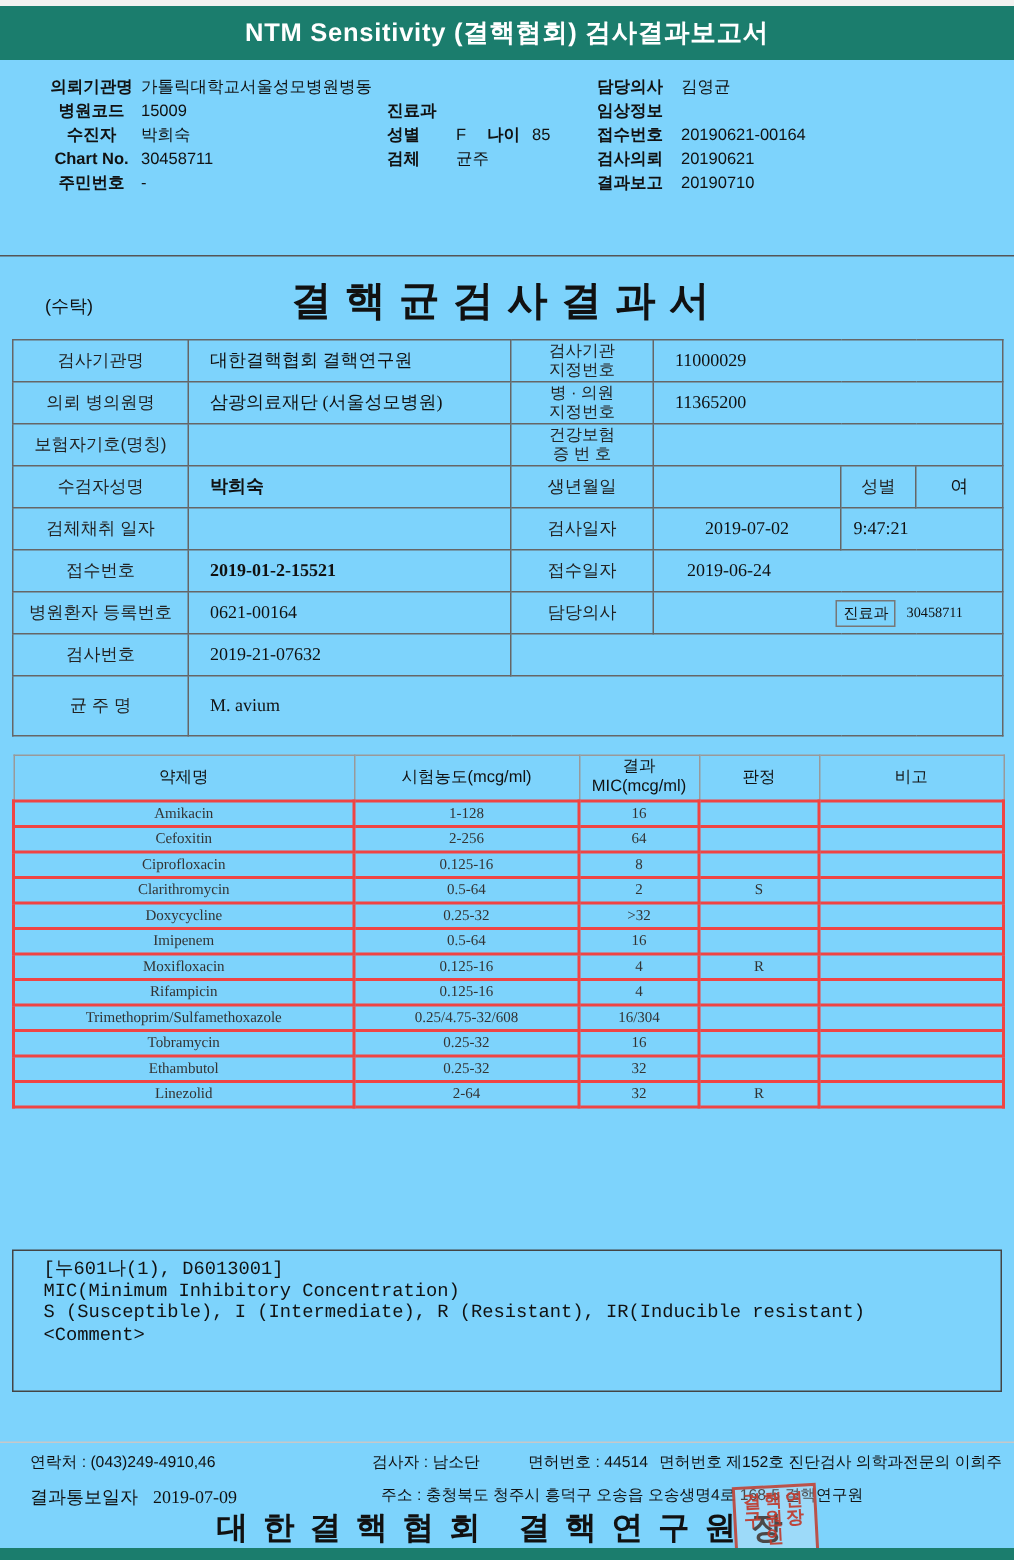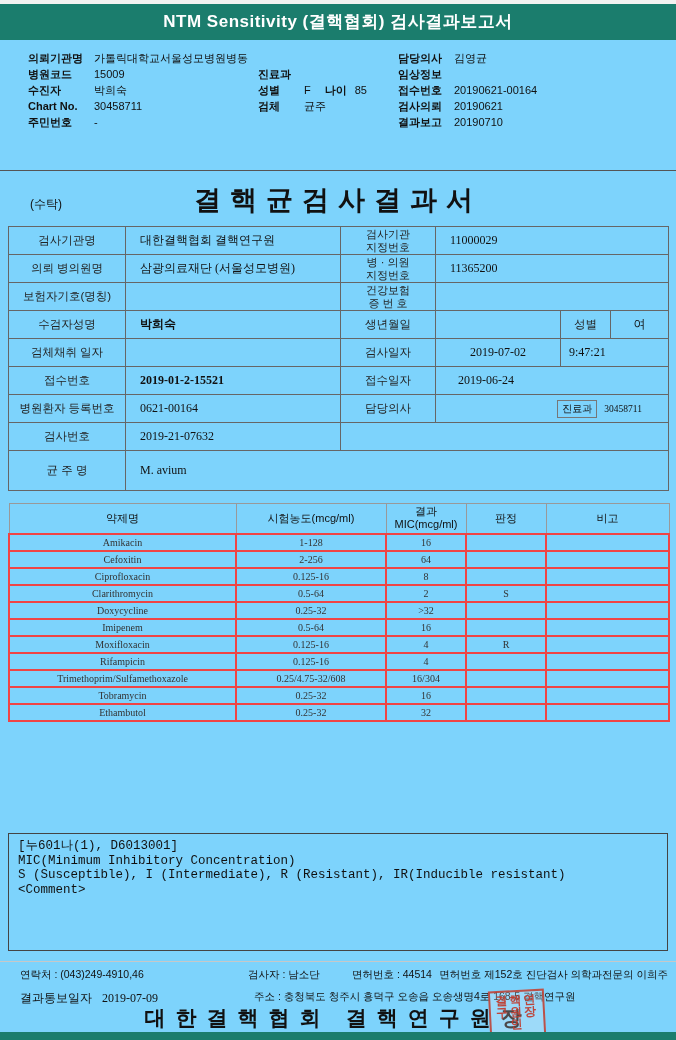--- a/index.html
+++ b/index.html
@@ -13,21 +13,21 @@
   .botbar { position:absolute; top:1032px; left:0; width:676px; height:8px; background:#1b7d6d; }
 
   
   .pi { position:absolute; top:50px; left:0; width:676px; height:118px; font-size:11px; }
   .pi-col { position:absolute; top:0; }
   .pi-left { left:28px; width:228px; }
   .pi-mid { left:258px; width:138px; }
   .pi-right { left:398px; width:270px; }
   .pi-row { height:16px; line-height:16px; white-space:nowrap; }
   .pi-lbl { display:inline-block; font-weight:bold; }
-  .pi-left .pi-lbl { width:66px; }
+  .pi-left .pi-lbl { width:66px;text-align:center; }
   .pi-mid .pi-lbl { width:46px; }
   .pi-right .pi-lbl { width:56px; }
   .pi-age-lbl { font-weight:bold; margin-left:14px; margin-right:8px; }
 
   .sep { position:absolute; top:170px; left:0; width:676px; border-top:1px solid #555; }
   .consign { position:absolute; top:196px; left:30px; font-size:12px; }
   .doc-title { position:absolute; top:182px; left:0; width:676px; text-align:center;
                font-size:27px; font-weight:bold; letter-spacing:9px; font-family:"Liberation Serif", serif; }
 
   
@@ -44,22 +44,22 @@
   .dept-box { display:inline-block; border:1px solid #777; font-size:10px; padding:1px 4px; margin-right:7px; vertical-align:middle; }
   .dept-num { font-size:9.5px; font-family:"Liberation Serif", serif; vertical-align:middle; }
 
   
   table.dt { position:absolute; top:503px; left:8px; width:660px; border-collapse:collapse; table-layout:fixed; }
   table.dt th { border:1px solid #999; height:30px; font-size:11px; font-weight:normal; line-height:13px; }
   table.dt td { border:2px solid #ef4444; height:16px; font-size:10px; text-align:center; color:#333;
                 font-family:"Liberation Serif", serif; padding:0; line-height:15px; overflow:hidden; }
 
   
-  .comment { position:absolute; top:833px; left:8px; width:660px; height:118px; border:1px solid #444;
-             font-family:"Liberation Mono", monospace; font-size:12.5px; line-height:14.5px; padding:5px 9px; overflow:hidden; }
+  .comment { position:absolute; top:833px; left:8px; width:660px; height:95px; border:1px solid #444;
+             font-family:"Liberation Mono", monospace; font-size:12.5px; line-height:14.5px; padding:5px 20px; overflow:hidden; }
   .comment div { white-space:pre-wrap; }
 
   
   .f-rule { position:absolute; top:961px; left:0; width:676px; border-top:1px solid #c8c8c8; }
   .f1 { position:absolute; top:968px; left:0; width:676px; height:14px; font-size:10.5px; }
   .f1 span { position:absolute; white-space:nowrap; }
   .f-contact { left:20px; }
   .f-exam { left:248px; }
   .f-exlic { left:352px; }
   .f-reviewer { right:8px; }
@@ -278,20 +278,27 @@
           <td></td>
           <td></td>
         </tr>
       <tr>
           <td>Ethambutol</td>
           <td>0.25-32</td>
           <td>32</td>
           <td></td>
           <td></td>
         </tr>
+      <tr>
+          <td>Linezolid</td>
+          <td>2-64</td>
+          <td>32</td>
+          <td>R</td>
+          <td></td>
+        </tr>
     </tbody>
   </table>
 
   <div class="comment">
     <div>[누601나(1), D6013001]</div>
     <div>MIC(Minimum Inhibitory Concentration)</div>
     <div>S (Susceptible), I (Intermediate), R (Resistant), IR(Inducible resistant)</div>
     <div>&lt;Comment&gt;</div>
   </div>
 

